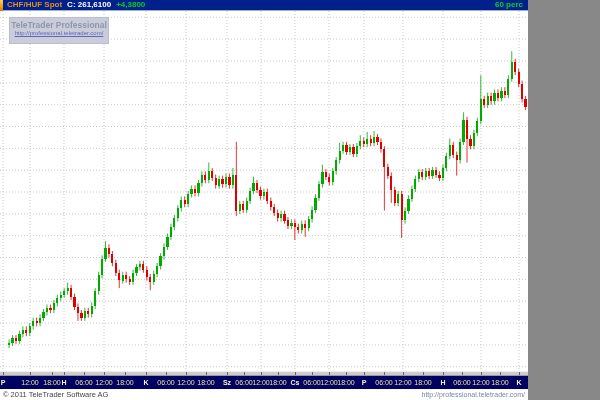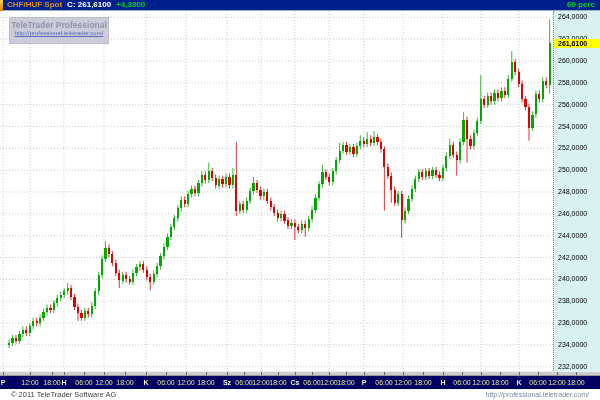--- a/index.html
+++ b/index.html
@@ -1,17 +1,17 @@
 <!DOCTYPE html>
 <html><head>
 <meta charset="utf-8">
 <style>
   html,body{margin:0;padding:0;background:#888;}
   *{box-sizing:border-box;font-family:"Liberation Sans",sans-serif;}
-  #app{width:600px;height:400px;background:#fff;position:relative;overflow:hidden;border:0;}
+  #app{width:528px;height:400px;background:#fff;position:relative;overflow:hidden;border:0;}
   
   .titlebar{height:11px;background:#00208c;display:flex;align-items:center;position:relative;
             padding-left:7px;gap:5px;border-bottom:1px solid #9db0c8;}
   .titlebar .stripe{position:absolute;left:0;top:0;width:3px;height:11px;
             background:linear-gradient(#ffd24d,#e07800);}
   .tb-text{font-size:8px;font-weight:bold;line-height:10px;white-space:nowrap;}
   .sym{color:#e0901c;}
   .val{color:#ffffff;}
   .chg{color:#00cc22;}
   .interval{margin-left:auto;margin-right:5px;color:#00d428;}
@@ -30,21 +30,21 @@
   .price-badge{position:absolute;left:0;right:0;height:9px;background:#ffff00;color:#000;
                font-size:7px;font-weight:bold;line-height:9px;padding-left:4px;z-index:5;}
   
   .xstrip{height:5px;background:#cdcdcd;border-top:1px solid #eee;border-bottom:1px solid #9a9a9a;position:relative;}
   .xstrip .tick{position:absolute;bottom:0;width:1px;height:3px;background:#666;}
   .timebar{height:13px;background:#000063;position:relative;overflow:hidden;}
   .time-label{position:absolute;top:2px;transform:translateX(-50%);font-size:7px;line-height:9px;
               color:#e6e69a;white-space:nowrap;}
   .time-label.day{color:#f7f7c8;font-weight:bold;}
   .footer{height:11px;background:#ffffff;display:flex;justify-content:space-between;
-          align-items:center;padding:0 11px;}
+          align-items:center;padding:0 3px;}
   .footer .copy{font-size:7.5px;color:#444;line-height:10px;}
   .footer .furl{font-size:7px;color:#7788a0;line-height:10px;}
 </style>
 </head>
 <body>
 
 <div id="app">
 
   <div class="titlebar">
     <div class="stripe"></div>

